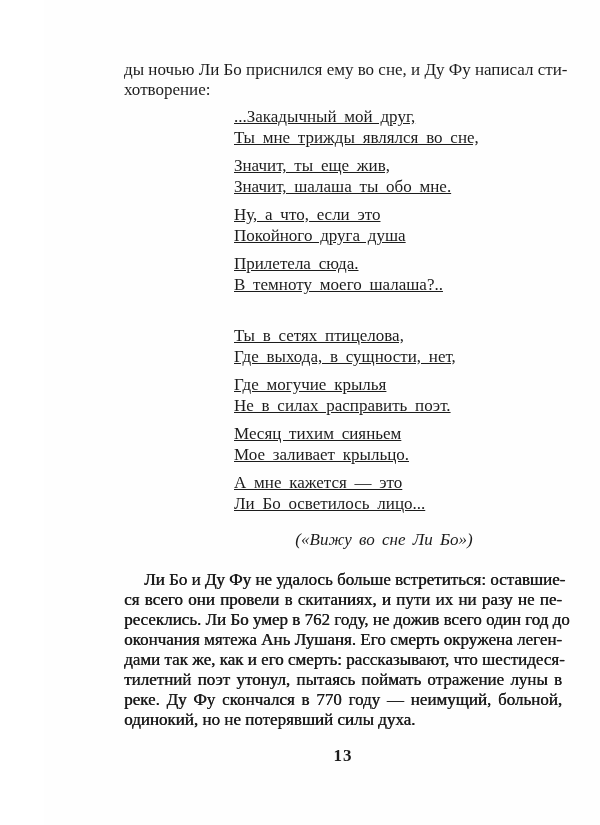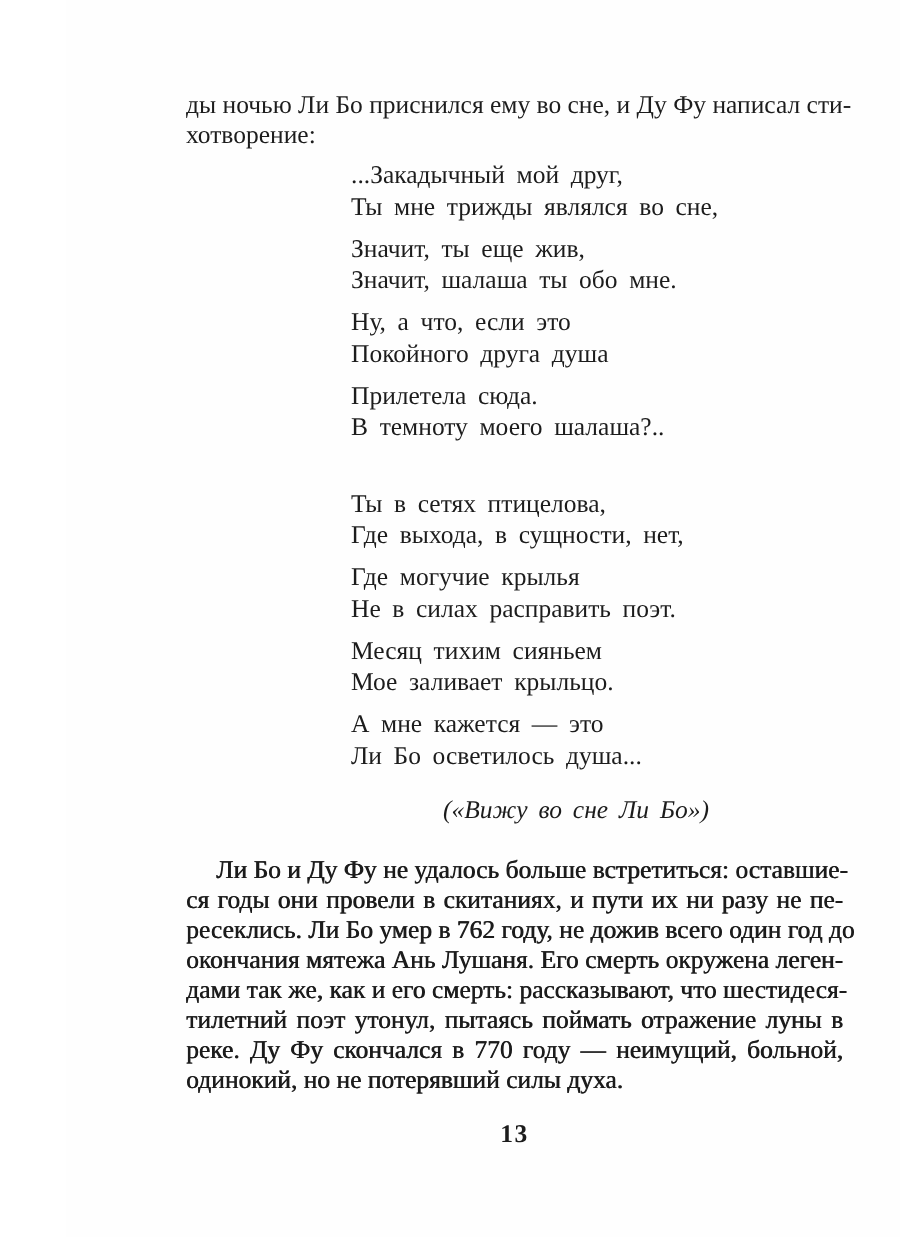--- a/index.html
+++ b/index.html
@@ -32,21 +32,21 @@
   }
   .poem {
     position: absolute;
     top: 106px;
     left: 190px;
     width: 330px;
     font-size: 17px;
     line-height: 21px;
     word-spacing: 3.5px;
   }
-  .stanza { margin-bottom: 7px; }
+  .stanza { margin-bottom: 7px; text-decoration: underline; }
   .stanza.big-gap { margin-top: 30px; }
   .attribution {
     position: absolute;
     top: 529px;
     left: 176px;
     width: 328px;
     text-align: center;
     font-size: 17px;
     line-height: 21px;
     font-style: italic;
@@ -111,29 +111,29 @@
     <div class="stanza">
       <div>Где могучие крылья</div>
       <div>Не в силах расправить поэт.</div>
     </div>
     <div class="stanza">
       <div>Месяц тихим сияньем</div>
       <div>Мое заливает крыльцо.</div>
     </div>
     <div class="stanza">
       <div>А мне кажется — это</div>
-      <div>Ли Бо осветилось душа...</div>
+      <div>Ли Бо осветилось лицо...</div>
     </div>
   </div>
 
   <div class="attribution">(«Вижу во сне Ли Бо»)</div>
 
   <div class="paragraph">
     <div class="pline jline">Ли Бо и Ду Фу не удалось больше встретиться: оставшие-</div>
-    <div class="pline jline">ся годы они провели в скитаниях, и пути их ни разу не пе-</div>
+    <div class="pline jline">ся всего они провели в скитаниях, и пути их ни разу не пе-</div>
     <div class="pline jline">ресеклись. Ли Бо умер в 762 году, не дожив всего один год до</div>
     <div class="pline jline">окончания мятежа Ань Лушаня. Его смерть окружена леген-</div>
     <div class="pline jline">дами так же, как и его смерть: рассказывают, что шестидеся-</div>
     <div class="pline jline">тилетний поэт утонул, пытаясь поймать отражение луны в</div>
     <div class="pline jline">реке. Ду Фу скончался в 770 году — неимущий, больной,</div>
     <div class="pline last">одинокий, но не потерявший силы духа.</div>
   </div>
 
   <div class="page-number">13</div>
 

